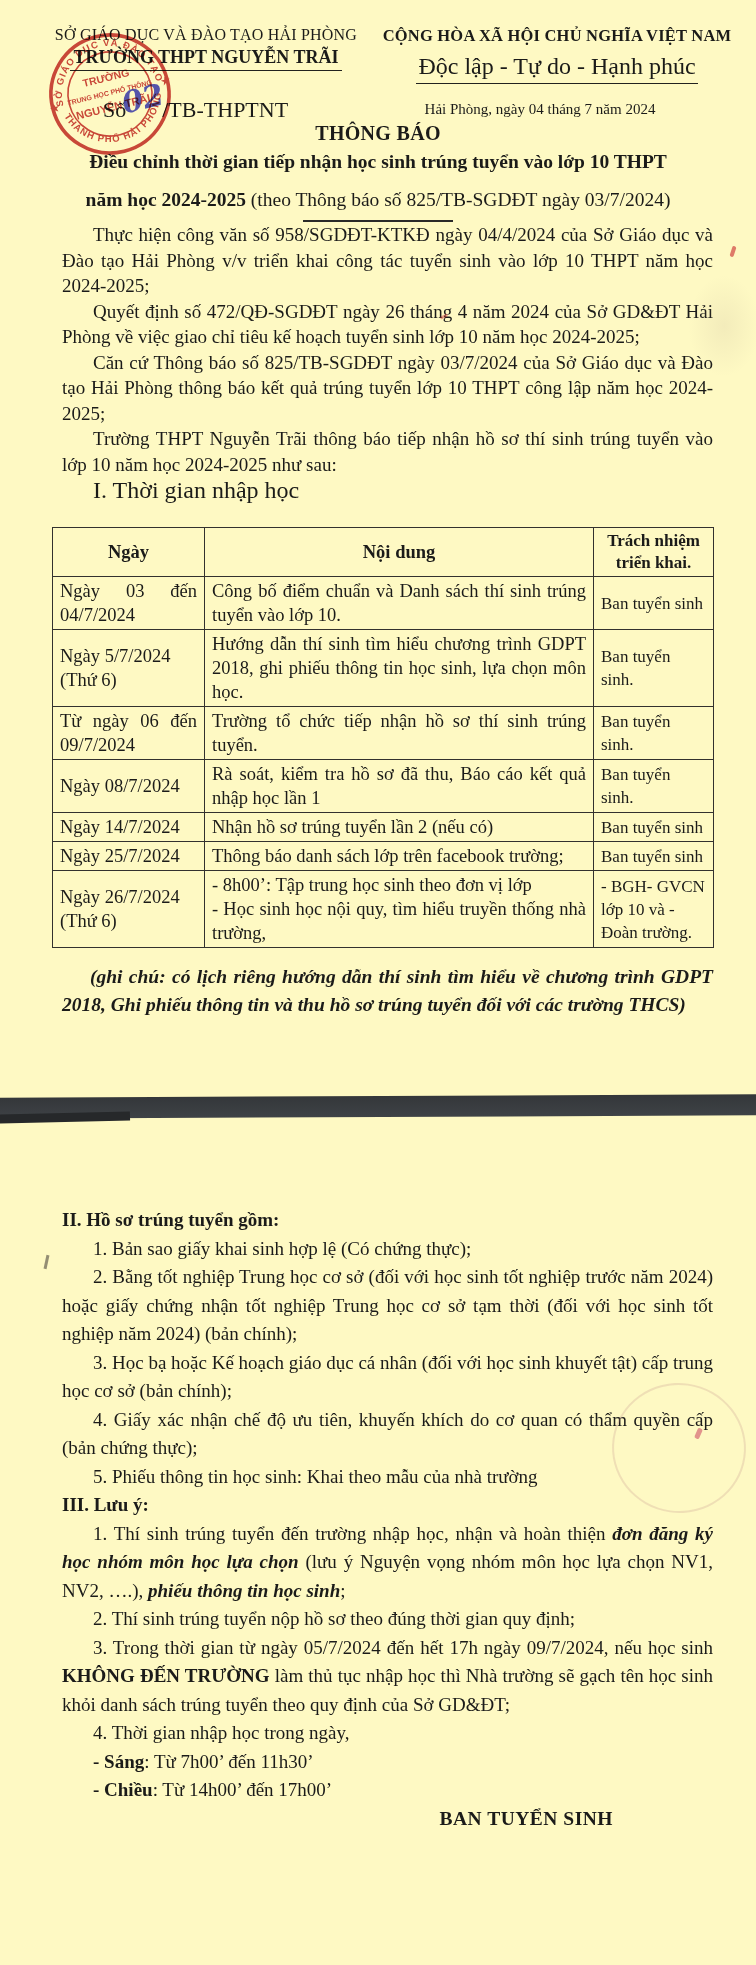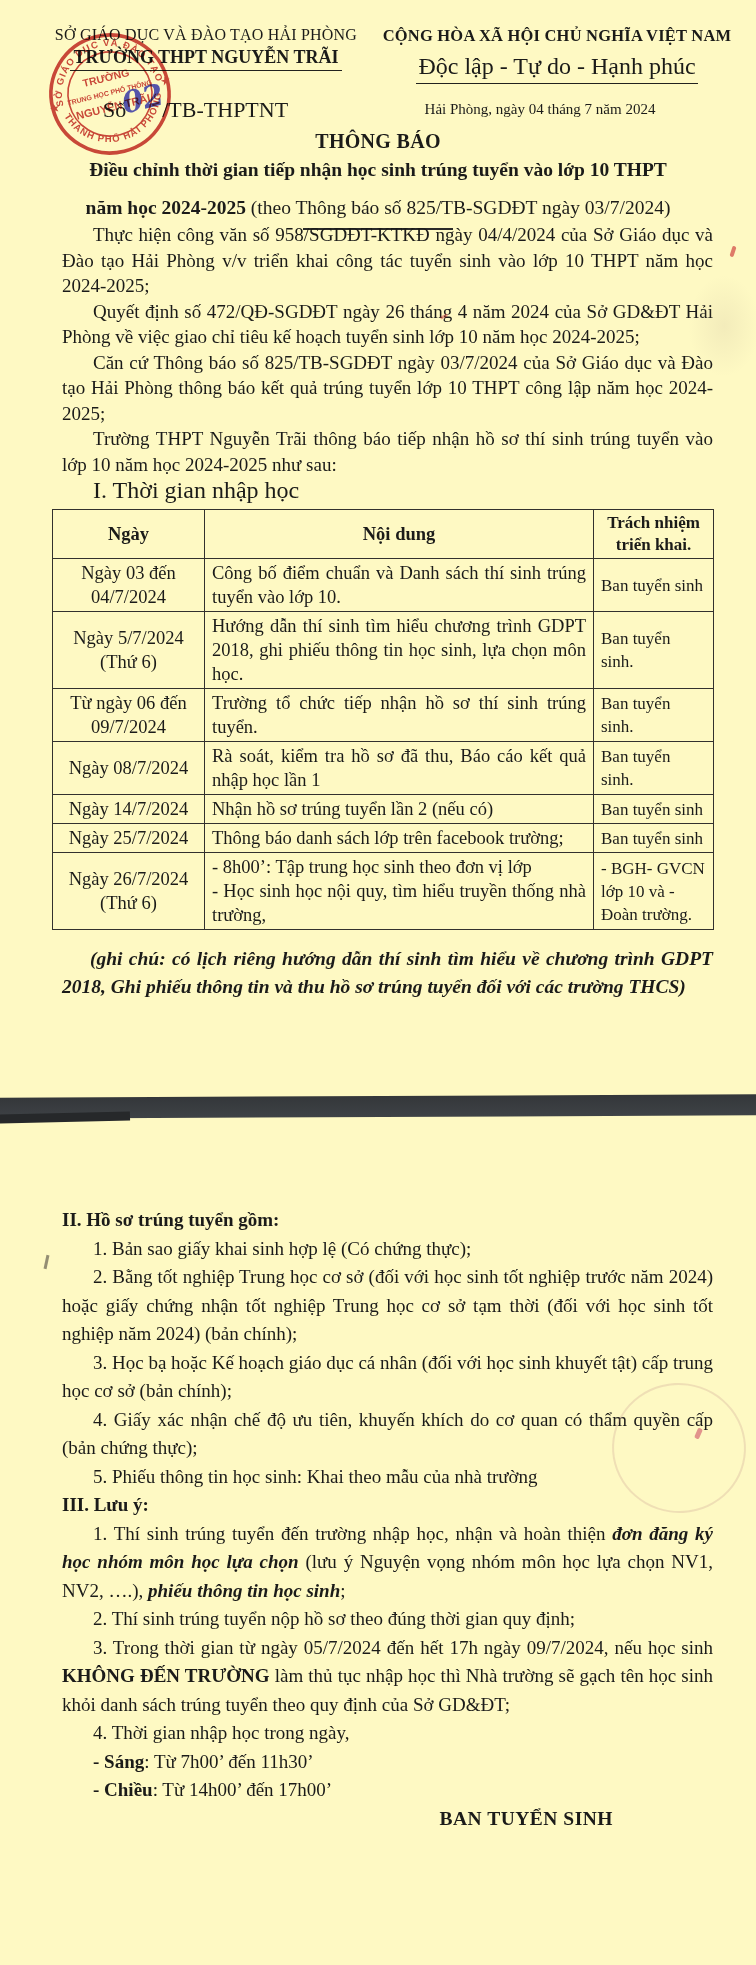--- a/index.html
+++ b/index.html
@@ -24,37 +24,37 @@
     position:absolute;top:84px;left:122px;font-size:30px;line-height:30px;
     font-family:"DejaVu Serif", serif;font-style:italic;font-weight:bold;
     color:#4343a8;transform:rotate(-14deg);opacity:.9;
   }
   .dateline{position:absolute;top:101px;left:390px;width:300px;text-align:center;
             font-size:15px;}
   
   .stamp{position:absolute;top:6px;left:22px;width:176px;height:176px;
          opacity:.88;mix-blend-mode:multiply;pointer-events:none;}
   
-  .title-block{position:absolute;top:128px;left:50px;width:656px;text-align:center;}
+  .title-block{position:absolute;top:120px;left:50px;width:656px;text-align:center;}
   .title-kind{font-size:20px;font-weight:bold;letter-spacing:.3px;line-height:26px;}
   .title-l2{font-size:19.5px;font-weight:bold;line-height:26px;margin-top:3px;}
   .title-l3{font-size:19.5px;line-height:26px;margin-top:12px;}
   .title-rule{width:150px;height:2px;background:#2a2a28;margin:7px auto 0 auto;}
   
   .body1{position:absolute;top:222px;left:62px;width:651px;
          font-size:19px;line-height:25.5px;text-align:justify;}
   .body1 p{margin:0;text-indent:31px;}
   .h-sec1{font-weight:normal;margin:0 0 0 31px;font-size:24px;line-height:26px;}
   
-  table.sched{border-collapse:collapse;margin:6px 0 0 -10px;width:551px;
+  table.sched{border-collapse:collapse;margin:24px 0 0 -10px;width:551px;
               font-size:18.5px;line-height:24px;table-layout:fixed;}
   table.sched td,table.sched th{border:1.4px solid #33312e;padding:2px 7px;
               vertical-align:middle;font-weight:normal;}
   table.sched th{font-weight:bold;text-align:center;}
-  td.c-date{text-align:center;white-space:pre-line;}
+  td.c-date{white-space:pre-line;}
   td.c-cont{text-align:justify;white-space:pre-line;}
   td.c-resp{text-align:left;font-size:17px;line-height:23px;padding:2px 4px;}
   th.c-resp{font-size:17px;line-height:22px;padding:2px 4px;}
   
   .note{margin-top:15px;font-weight:bold;font-style:italic;font-size:19.5px;
         line-height:28px;text-align:justify;text-indent:28px;}
   
   .band{position:absolute;top:1096px;left:-4px;width:764px;height:21px;
         background:linear-gradient(#34373a,#3e4246);transform:rotate(-0.25deg);}
   .band-wedge{position:absolute;top:1113px;left:-2px;width:132px;height:9px;

